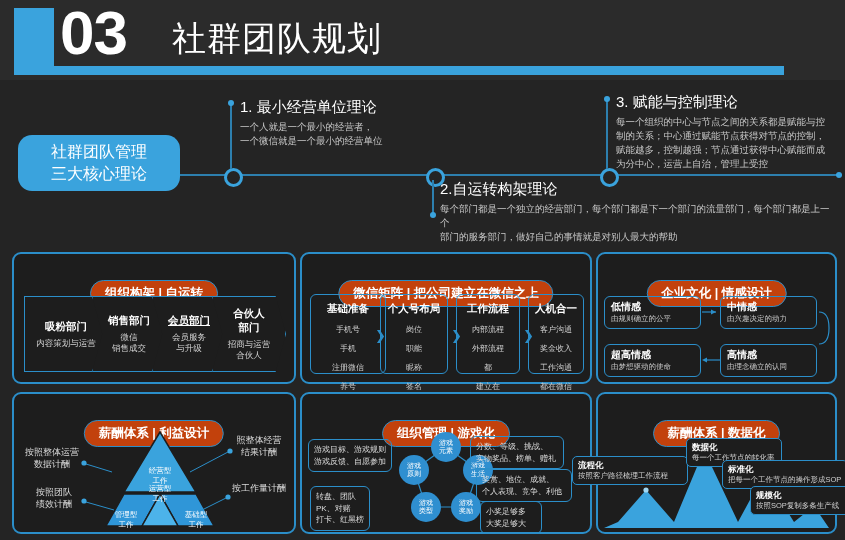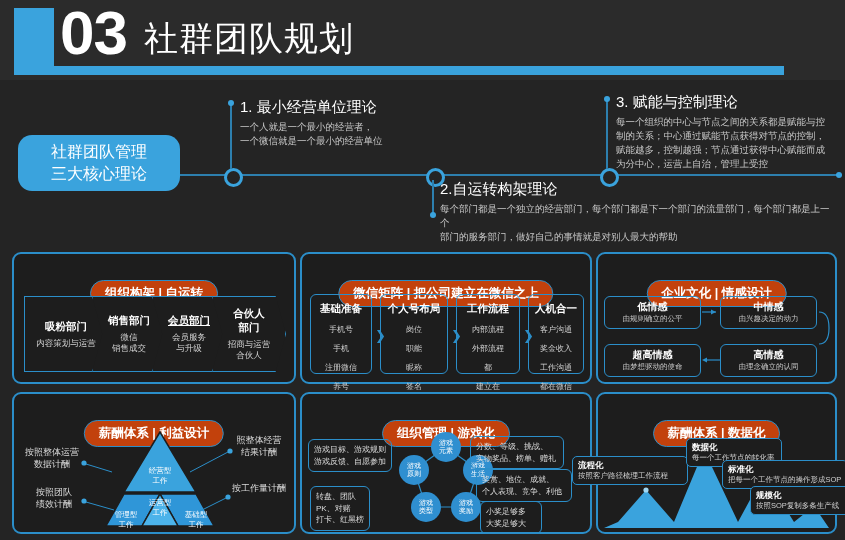--- a/index.html
+++ b/index.html
@@ -10,21 +10,21 @@
     color:#e8e8e8;
     position:relative;
   }
   .stage{position:relative;width:845px;height:540px;background:#242424;}
 
   
   .header{position:absolute;left:0;top:0;width:845px;height:80px;background:#2b2b2b;}
   .hdr-blue-block{position:absolute;left:14px;top:8px;width:40px;height:58px;background:#3aa3dd;}
   .hdr-underline{position:absolute;left:14px;top:66px;width:770px;height:9px;background:#3aa3dd;}
   .hdr-num{position:absolute;left:60px;top:-2px;font-size:62px;font-weight:bold;color:#ffffff;letter-spacing:-1px;line-height:70px;font-family:"Liberation Sans",sans-serif;}
-  .hdr-title{position:absolute;left:144px;top:16px;font-size:34px;color:#ffffff;letter-spacing:1px;line-height:44px;text-align:right;}
+  .hdr-title{position:absolute;left:172px;top:16px;font-size:34px;color:#ffffff;letter-spacing:1px;line-height:44px;text-align:right;}
   .hdr-sub{position:absolute;left:395px;top:30px;font-size:17px;color:#ffffff;line-height:26px;}
 
   
   .core-pill{
     position:absolute;left:18px;top:135px;width:162px;height:56px;
     background:#3aa3dd;border-radius:14px;color:#fff;font-size:16px;
     display:flex;flex-direction:column;align-items:center;justify-content:center;line-height:22px;
   }
   .tl-line{position:absolute;left:180px;top:174px;width:662px;height:2px;background:#2d7fae;}
   .tl-node{position:absolute;width:13px;height:13px;border-radius:50%;border:3px solid #3aa3dd;background:#242424;top:168px;}
@@ -47,27 +47,27 @@
   .chev{
     position:absolute;top:0;height:74px;
     border:1.5px solid #2b8ec9;background:#1d1d1d;
     display:flex;flex-direction:column;align-items:center;justify-content:center;
     clip-path:polygon(0 0, 86% 0, 100% 50%, 86% 100%, 0 100%, 14% 50%);
   }
   .chev:first-child{clip-path:polygon(0 0, 86% 0, 100% 50%, 86% 100%, 0 100%);}
   .chev .ct{font-size:10.5px;font-weight:bold;color:#fff;margin-bottom:4px;}
   .chev .cs{font-size:8.5px;color:#d4d4d4;line-height:11px;text-align:center;}
 
-  .wx-box{position:absolute;top:40px;width:62px;height:80px;border:1.5px solid #2b8ec9;border-radius:6px;
+  .wx-box{position:absolute;top:40px;width:76px;height:80px;border:1.5px solid #2b8ec9;border-radius:6px;
           display:flex;flex-direction:column;align-items:center;padding-top:7px;box-sizing:border-box;}
   .wx-box .t{font-size:10.5px;font-weight:bold;color:#fff;margin-bottom:4px;}
   .wx-box .l{font-size:8px;color:#d0d0d0;line-height:19px;text-align:center;}
   .wx-arrow{position:absolute;top:74px;font-size:13px;color:#2b8ec9;font-weight:bold;}
 
-  .cul-box{position:absolute;width:97px;height:33px;border:1.5px solid #2b8ec9;border-radius:6px;padding:4px 6px;box-sizing:border-box;text-align:center;}
+  .cul-box{position:absolute;width:97px;height:33px;border:1.5px solid #2b8ec9;border-radius:6px;padding:4px 6px;box-sizing:border-box;}
   .cul-box .t{font-size:10px;font-weight:bold;color:#fff;line-height:12px;}
   .cul-box .s{font-size:7.5px;color:#c6c6c6;line-height:11px;}
 
   .gm-node{position:absolute;width:30px;height:30px;border-radius:50%;background:#2f8fd0;
       display:flex;flex-direction:column;align-items:center;justify-content:center;
       font-size:7px;color:#fff;line-height:8.5px;text-align:center;}
   .gm-box{position:absolute;border:1.2px solid #2b8ec9;border-radius:6px;padding:4px 5px;box-sizing:border-box;
       font-size:8px;color:#dcdcdc;line-height:11.5px;}
 
   .dt-box{position:absolute;border:1.2px solid #2b8ec9;border-radius:5px;padding:3px 5px;box-sizing:border-box;background:#1d1d1d;}
@@ -234,21 +234,21 @@
       <path d="M214 58 L176 78" stroke="#2b8ec9" stroke-width="1"></path>
       <path d="M212 104 L184 118" stroke="#2b8ec9" stroke-width="1"></path>
       <circle cx="70" cy="69" r="2.6" fill="#3aa3dd"></circle>
       <circle cx="70" cy="107" r="2.6" fill="#3aa3dd"></circle>
       <circle cx="216" cy="57" r="2.6" fill="#3aa3dd"></circle>
       <circle cx="214" cy="103" r="2.6" fill="#3aa3dd"></circle>
     </svg>
 
     <div class="tri-txt" style="left:124px;top:72px;width:44px;white-space:pre-line;">经营型
 工作</div>
-    <div class="tri-txt" style="left:126px;top:104px;width:40px;white-space:pre-line;">运营型
+    <div class="tri-txt" style="left:126px;top:90px;width:40px;white-space:pre-line;">运营型
 工作</div>
     <div class="tri-txt" style="left:92px;top:116px;width:40px;white-space:pre-line;">管理型
 工作</div>
     <div class="tri-txt" style="left:162px;top:116px;width:40px;white-space:pre-line;">基础型
 工作</div>
 
     <div class="pyr-lbl" style="left:8px;top:52px;width:60px;white-space:pre-line;">按照整体运营
 数据计酬</div>
     <div class="pyr-lbl" style="left:12px;top:92px;width:56px;white-space:pre-line;">按照团队
 绩效计酬</div>

